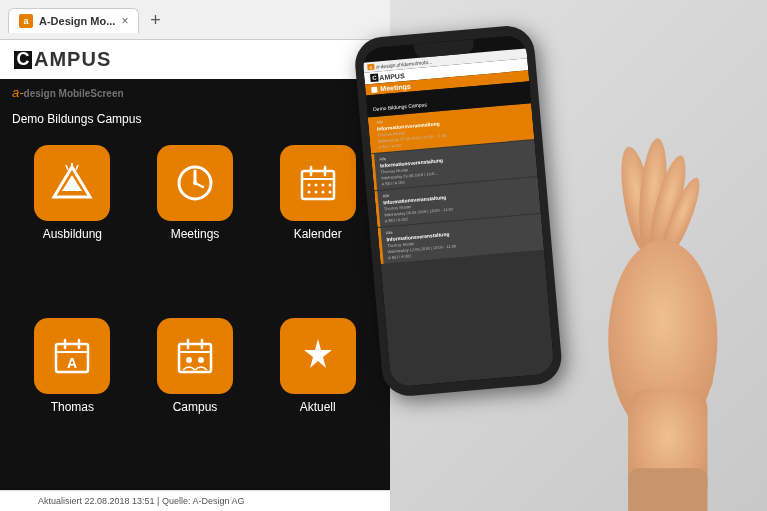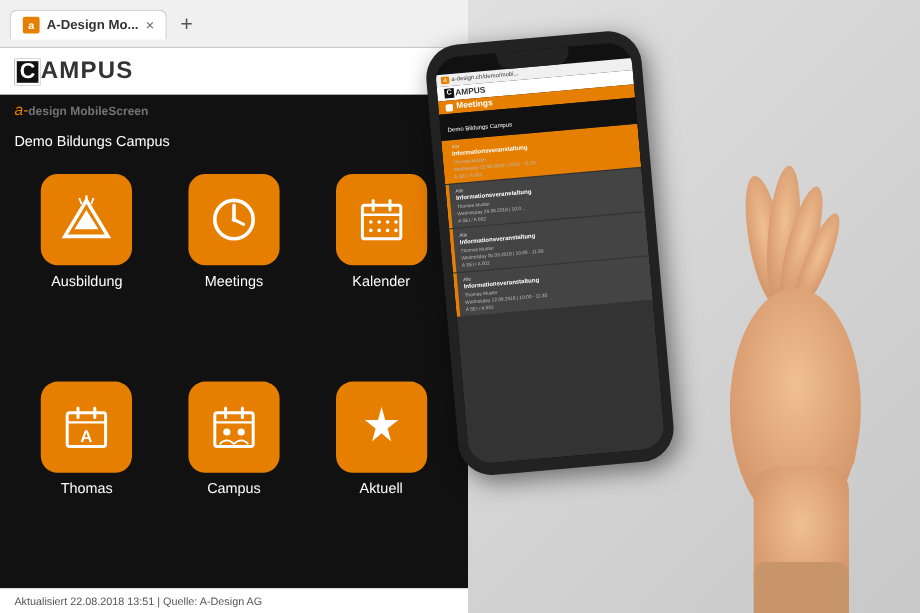--- a/index.html
+++ b/index.html
@@ -201,20 +201,21 @@
     
     .app-footer {
       background: #fff;
       padding: 5px 12px;
       border-top: 1px solid #ddd;
     }
 
     .footer-text {
       font-size: 9px;
       color: #555;
+      margin-left: 26px;
     }
 
     
     .right-panel {
       flex: 1;
       position: relative;
       display: flex;
       align-items: center;
       justify-content: center;
       background: linear-gradient(135deg, #e0e0e0 0%, #c8c8c8 100%);

